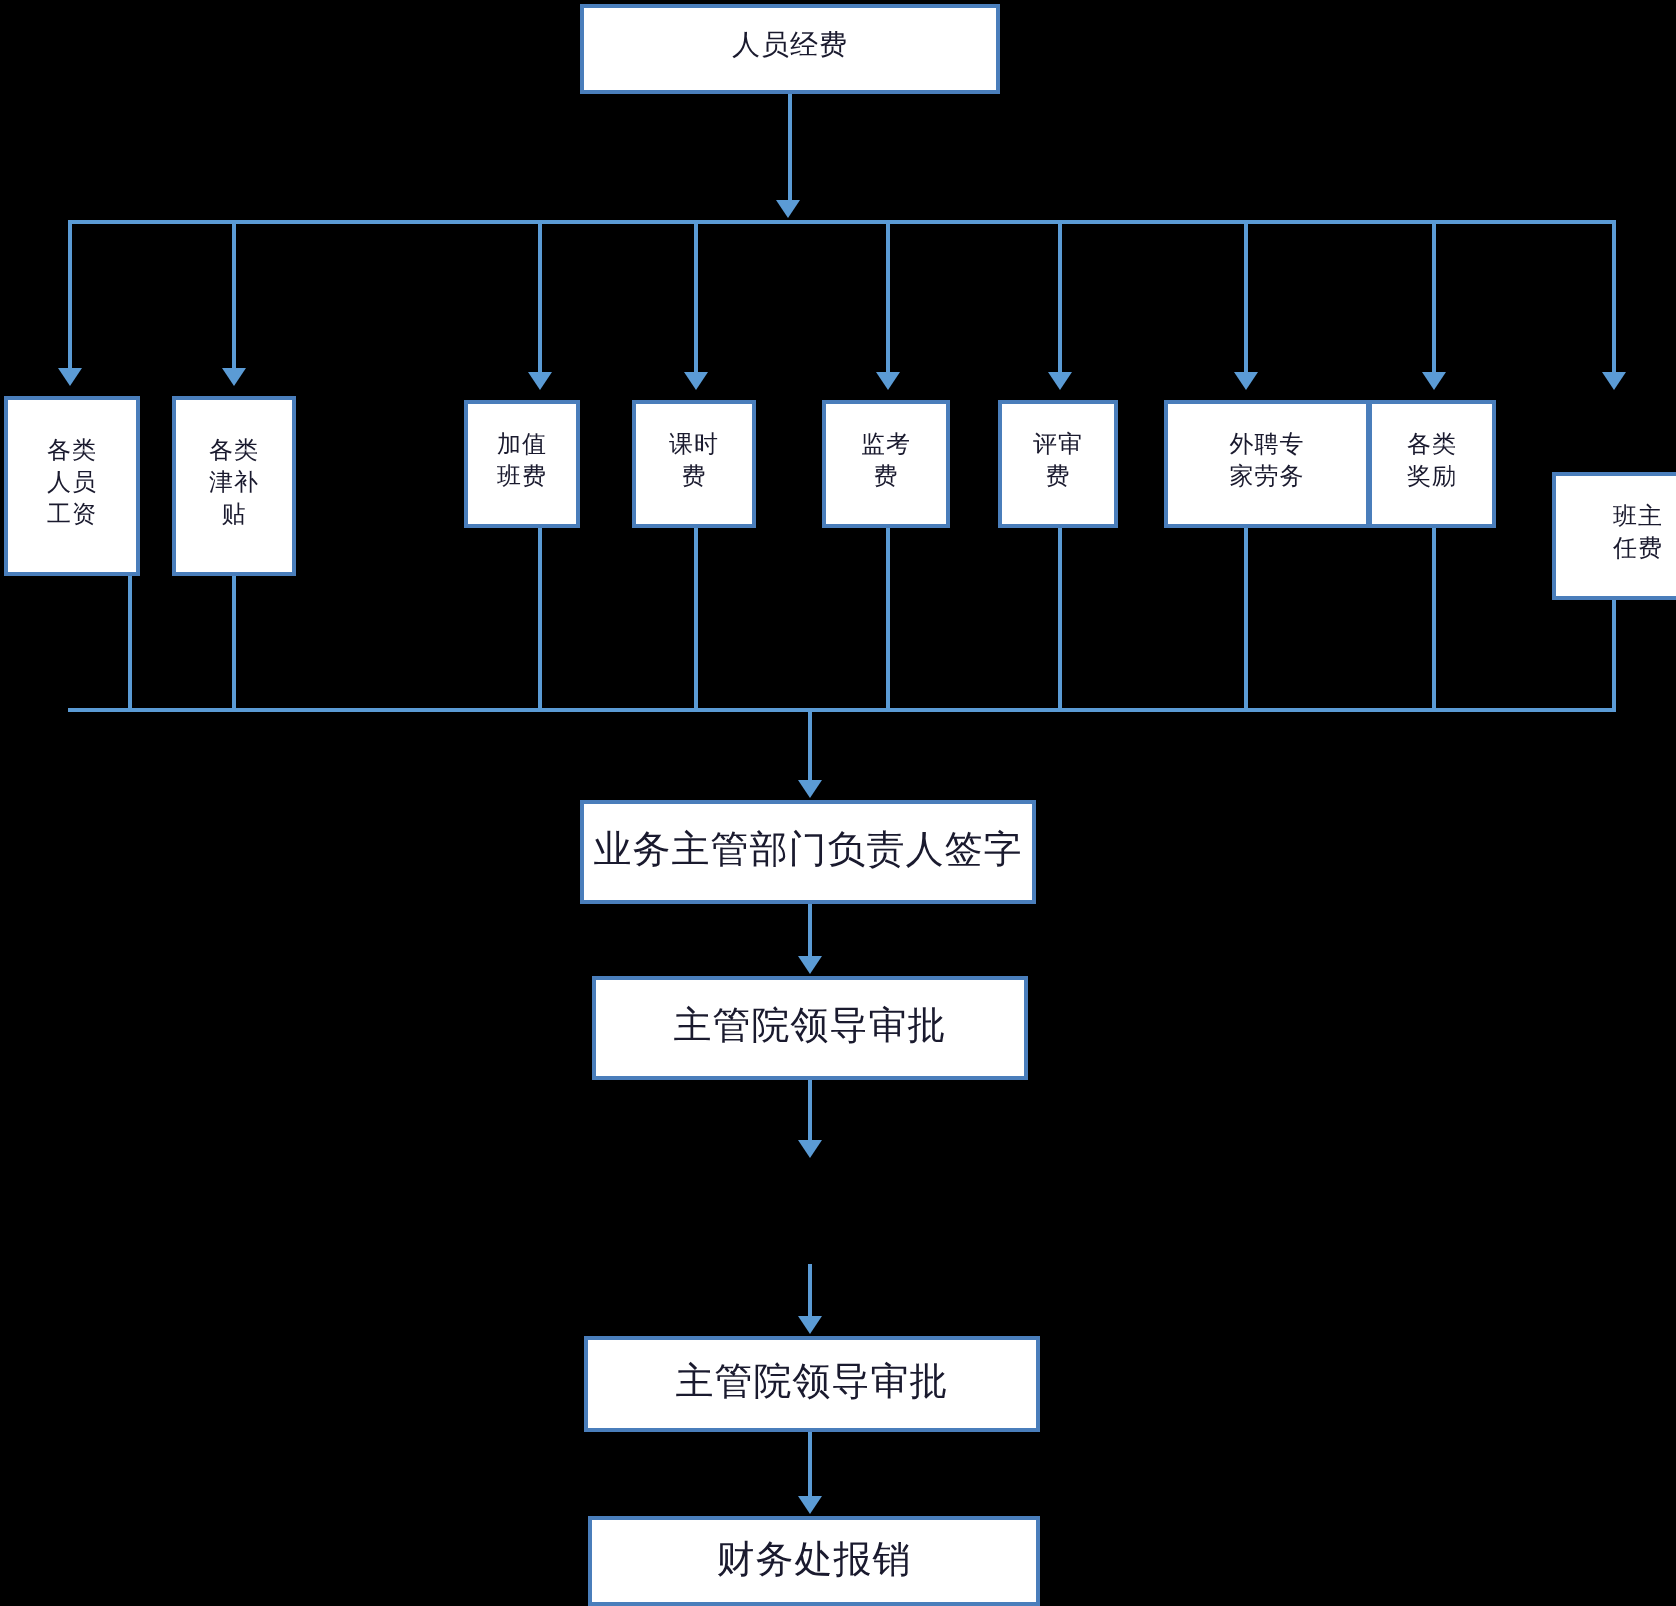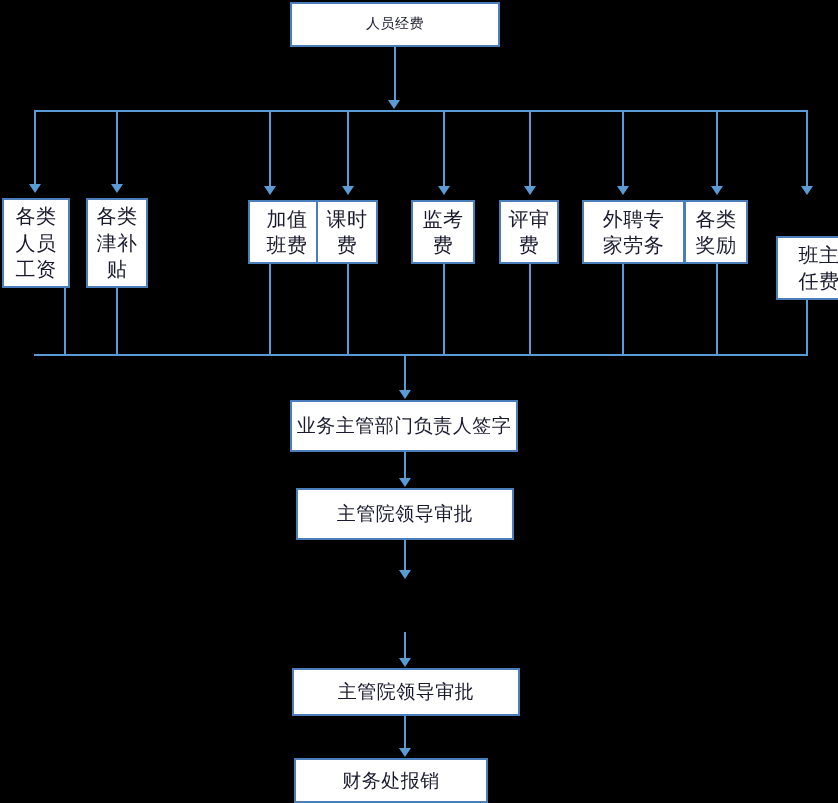--- a/index.html
+++ b/index.html
@@ -28,23 +28,24 @@
     justify-content: center;
     text-align: center;
     line-height: 1.32;
     letter-spacing: 0.5px;
     z-index: 3;
   }
   .node-top {
     font-size: 14px;
   }
   .node-leaf {
-    font-size: 20px;
+    font-size: 12px;
     padding: 16px 3px;
     white-space: pre-line;
+    font-family: Liberation Mono, monospace;
   }
   .node-chain {
     font-size: 19px;
   }
   .conn {
     position: absolute;
     background: #5b9bd5;
     z-index: 1;
   }
   .conn.v { width: 2px; }
@@ -89,21 +90,21 @@
   <div class="arrow" style="left:711px; top:186px;"></div>
   <div class="conn v" style="left:806px; top:110px; height:78px;"></div>
   <div class="arrow" style="left:801px; top:186px;"></div>
 
   <div class="node node-leaf" style="left:2px;   top:198px; width:68px; height:90px;">各类
 人员
 工资</div>
   <div class="node node-leaf" style="left:86px;  top:198px; width:62px; height:90px;">各类
 津补
 贴</div>
-  <div class="node node-leaf" style="left:248px; top:200px; width:78px; height:64px;">加值
+  <div class="node node-leaf" style="left:232px; top:200px; width:58px; height:64px;">加值
 班费</div>
   <div class="node node-leaf" style="left:316px; top:200px; width:62px; height:64px;">课时
 费</div>
   <div class="node node-leaf" style="left:411px; top:200px; width:64px; height:64px;">监考
 费</div>
   <div class="node node-leaf" style="left:499px; top:200px; width:60px; height:64px;">评审
 费</div>
   <div class="node node-leaf" style="left:582px; top:200px; width:103px; height:64px;">外聘专
 家劳务</div>
   <div class="node node-leaf" style="left:684px; top:200px; width:64px; height:64px;">各类
@@ -122,21 +123,21 @@
   <div class="conn v" style="left:806px; top:264px; height:92px;"></div>
 
   <div class="conn h" style="left:34px; top:354px; width:774px;"></div>
 
   <div class="conn v" style="left:404px; top:354px; height:38px;"></div>
   <div class="arrow" style="left:399px; top:390px;"></div>
 
   <div class="node node-chain" style="left:290px; top:400px; width:228px; height:52px;">业务主管部门负责人签字</div>
   <div class="node node-chain" style="left:296px; top:488px; width:218px; height:52px;">主管院领导审批</div>
   <div class="node node-chain" style="left:292px; top:668px; width:228px; height:48px;">主管院领导审批</div>
-  <div class="node node-chain" style="left:294px; top:758px; width:194px; height:45px;">财务处报销</div>
+  <div class="node node-chain" style="left:294px; top:758px; width:226px; height:45px;">财务处报销</div>
 
   <div class="conn v" style="left:404px; top:452px; height:27px;"></div>
   <div class="arrow" style="left:399px; top:478px;"></div>
 
   <div class="conn v" style="left:404px; top:540px; height:31px;"></div>
   <div class="arrow" style="left:399px; top:570px;"></div>
 
   <div class="conn v" style="left:404px; top:632px; height:27px;"></div>
   <div class="arrow" style="left:399px; top:658px;"></div>
 

